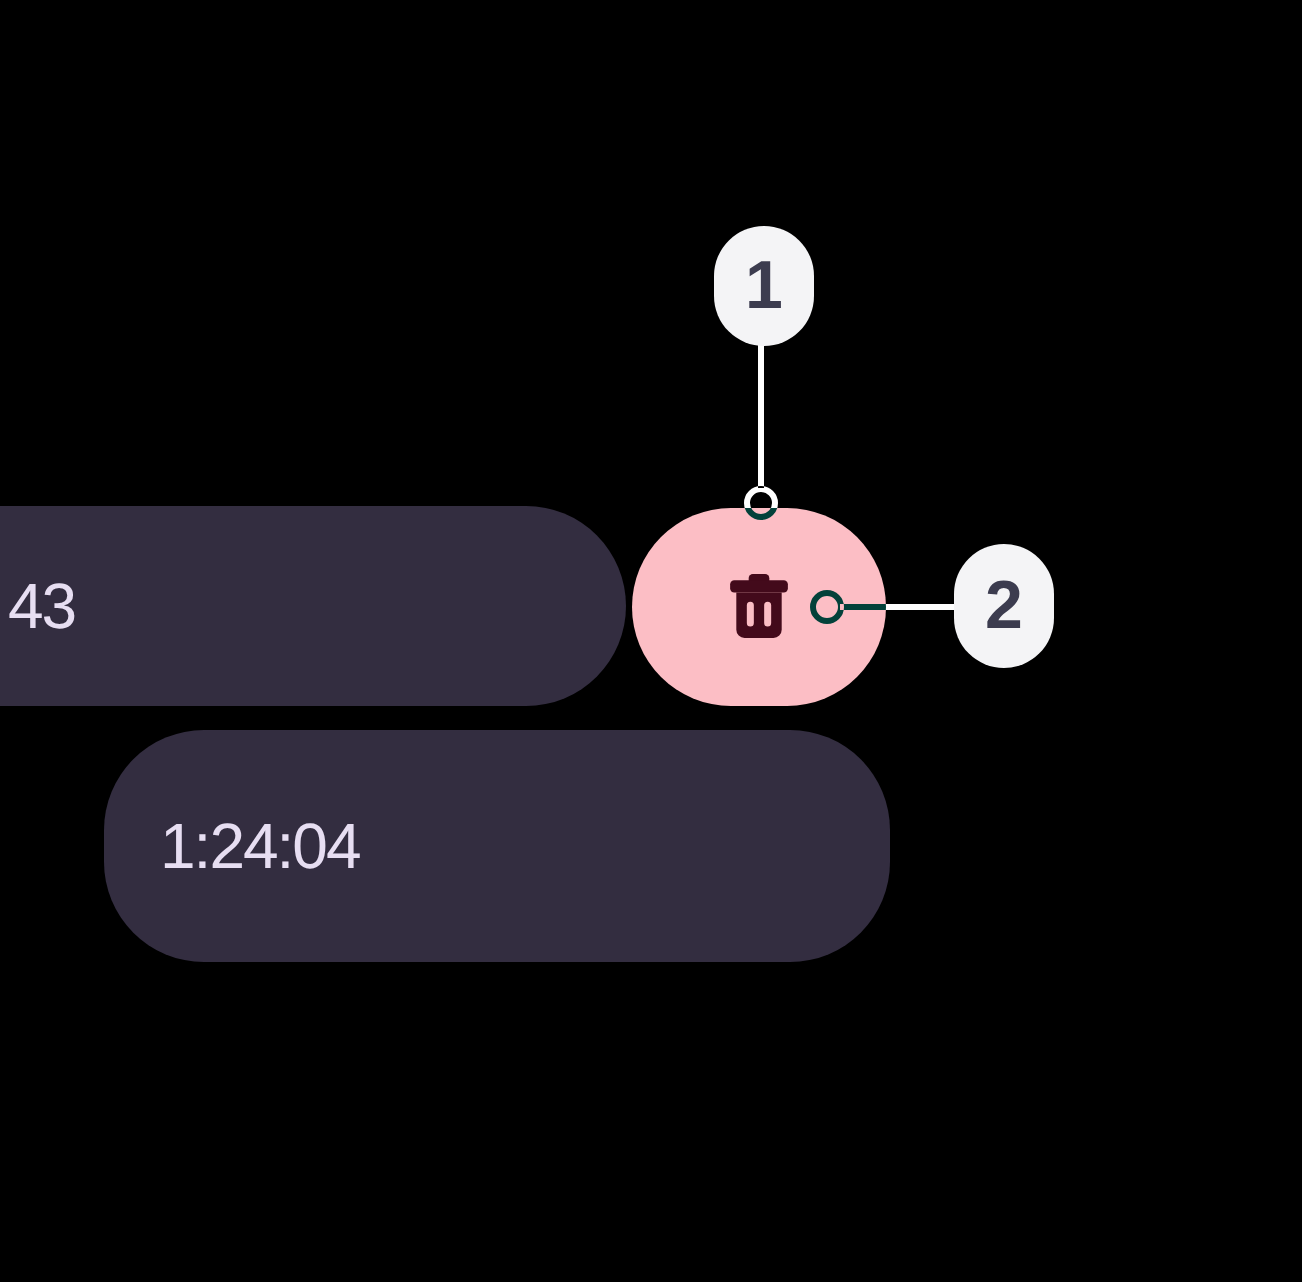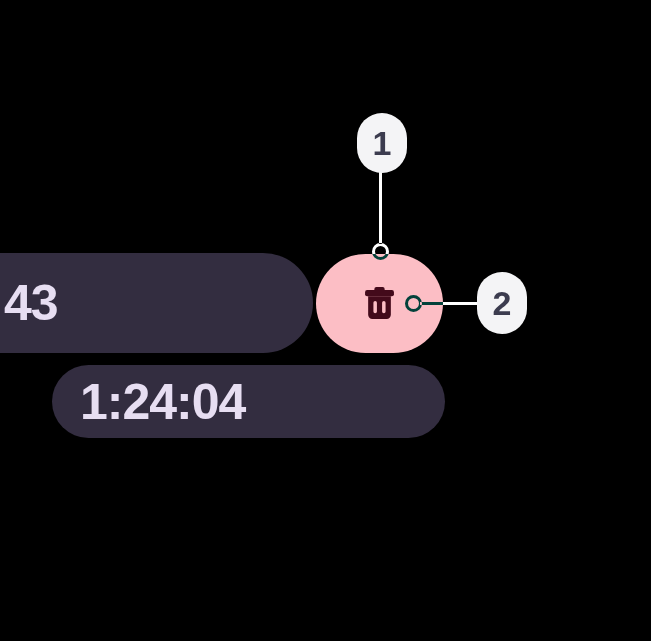--- a/index.html
+++ b/index.html
@@ -20,38 +20,38 @@
   .pill {
     position: absolute;
     background: #332D40;
     border-radius: 50px;
     display: flex;
     align-items: center;
     box-sizing: border-box;
   }
   .pill .time-text {
     color: #E7DEF2;
-    font-size: 50px;
-    font-weight: 700;
+    font-size: 32px;
+    font-weight: 400;
     letter-spacing: -1px;
     line-height: 1;
     white-space: nowrap;
   }
   .lap-pill {
     left: -100px;
     top: 253px;
     width: 413px;
     height: 100px;
     padding-left: 104px;
   }
   .total-pill {
     left: 52px;
     top: 365px;
     width: 393px;
-    height: 73px;
+    height: 116px;
     padding-left: 28px;
   }
 
   
   .delete-btn {
     position: absolute;
     left: 316px;
     top: 254px;
     width: 127px;
     height: 99px;

